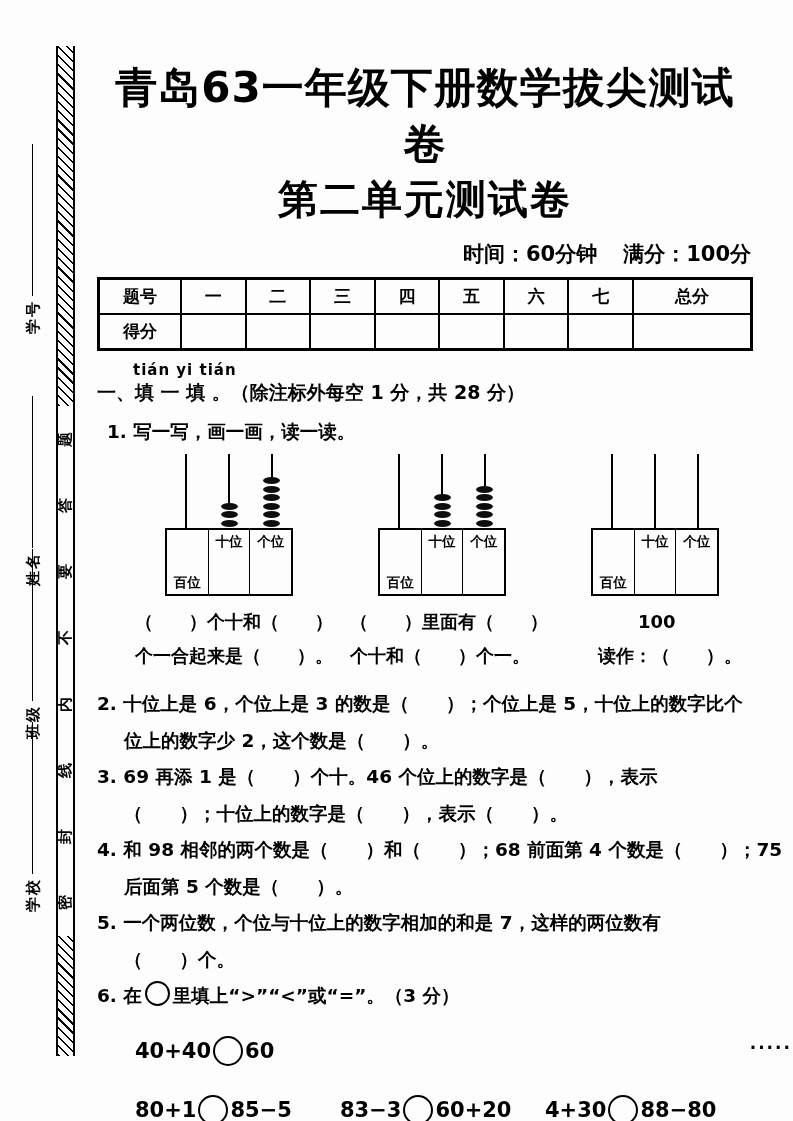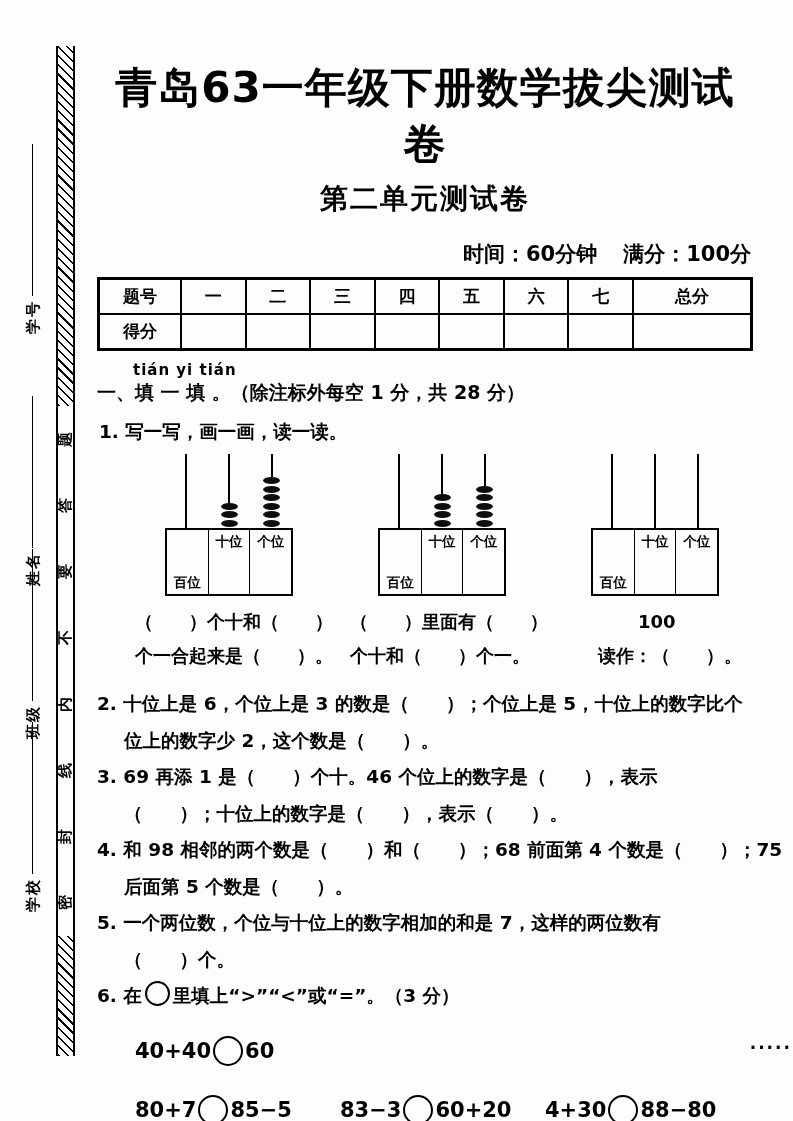--- a/index.html
+++ b/index.html
@@ -22,31 +22,31 @@
   }
   .hatch{width:100%;
     background:repeating-linear-gradient(45deg,#000 0 1.6px,transparent 1.6px 6.5px);}
   .hatch.top{height:360px;}
   .hatch.bottom{flex:1;}
   .seal-chars{height:530px;display:flex;flex-direction:column;justify-content:space-around;align-items:center;}
   .seal-char{transform:rotate(-90deg);font-size:15px;font-weight:700;line-height:15px;}
   
   .main{position:absolute;left:97px;top:52px;width:656px;}
   .title1{margin:8px 0 0 0;text-align:center;font-size:42px;font-weight:900;letter-spacing:1px;line-height:56px;}
-  .title2{margin:0;text-align:center;font-size:28px;font-weight:900;letter-spacing:2px;line-height:54px;}
+  .title2{margin:0;text-align:center;font-size:40px;font-weight:900;letter-spacing:2px;line-height:54px;}
   .meta{margin:14px 2px 0 0;text-align:right;font-size:21px;font-weight:700;}
   .meta .gap{display:inline-block;width:26px;}
   
   table.score{border-collapse:collapse;width:100%;margin-top:9px;border:3px solid #000;}
   table.score td{border:2px solid #000;height:31px;text-align:center;font-size:17px;font-weight:700;}
   table.score td.c0{width:78px;}
   
   .pinyin{margin:10px 0 0 36px;font-size:15px;font-weight:600;letter-spacing:1px;}
   .sec-head{margin:1px 0 0 0;font-size:19px;font-weight:800;}
-  .q1-text{margin:13px 0 0 2px;font-size:18.5px;font-weight:600;}
+  .q1-text{margin:13px 0 0 10px;font-size:18.5px;font-weight:600;}
   
   .abacus-row{display:flex;margin:10px 0 0 0;padding:0 34px 0 68px;justify-content:space-between;}
   .abacus{width:128px;}
   .rods{display:flex;height:74px;}
   .rod-col{flex:1;display:flex;flex-direction:column;align-items:center;justify-content:flex-end;}
   .rod{width:2px;background:#000;flex:1;}
   .beads{display:flex;flex-direction:column;align-items:center;}
   .bead{width:17px;height:7px;background:#0d0d0d;border-radius:50%;margin-bottom:1.5px;}
   .place-row{display:flex;border:2px solid #000;}
   .place-cell{flex:1;text-align:center;font-size:13.5px;font-weight:700;padding:2.5px 0;border-left:1.6px solid #000;white-space:nowrap;}
@@ -266,21 +266,21 @@
   <div class="cmp-row">
     <div class="cmp-item">
       <span>40+40</span>
         <span class="cmp-circle"></span>
         <span>60</span>
     </div>
   </div>
 
   <div class="cmp-row">
     <div class="cmp-item">
-      <span>80+7</span>
+      <span>80+1</span>
         <span class="cmp-circle"></span>
         <span>85−5</span>
     </div>
     <div class="cmp-item">
       <span>83−3</span>
         <span class="cmp-circle"></span>
         <span>60+20</span>
     </div>
     <div class="cmp-item">
       <span>4+30</span>

